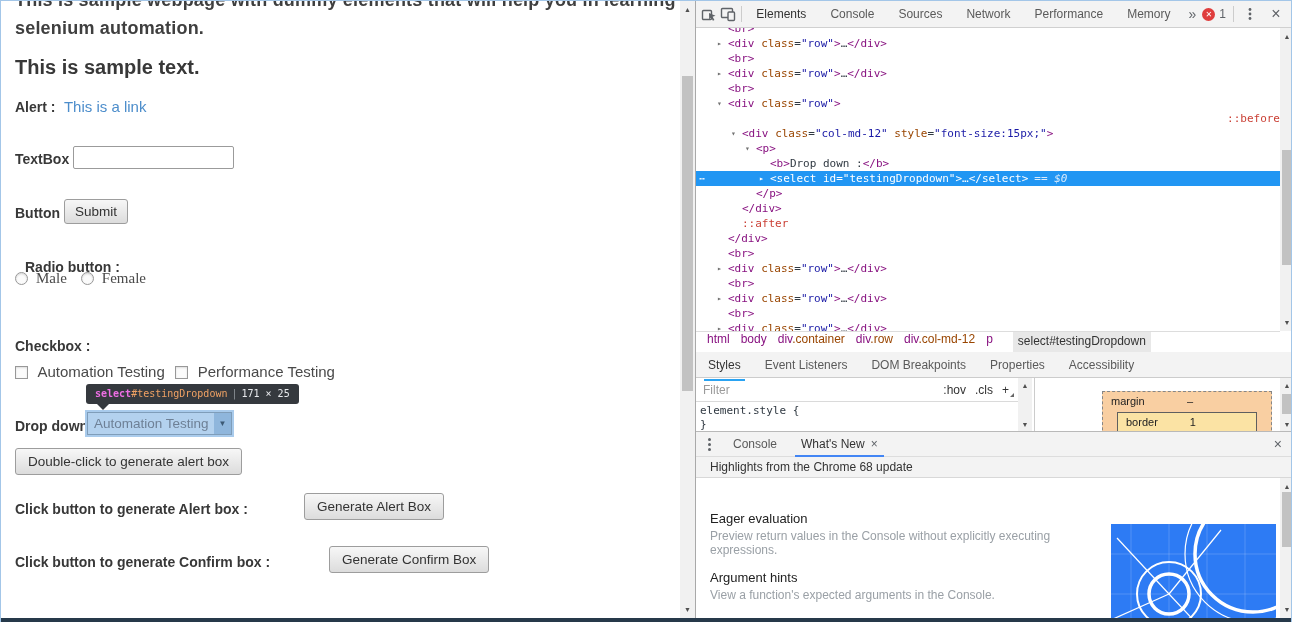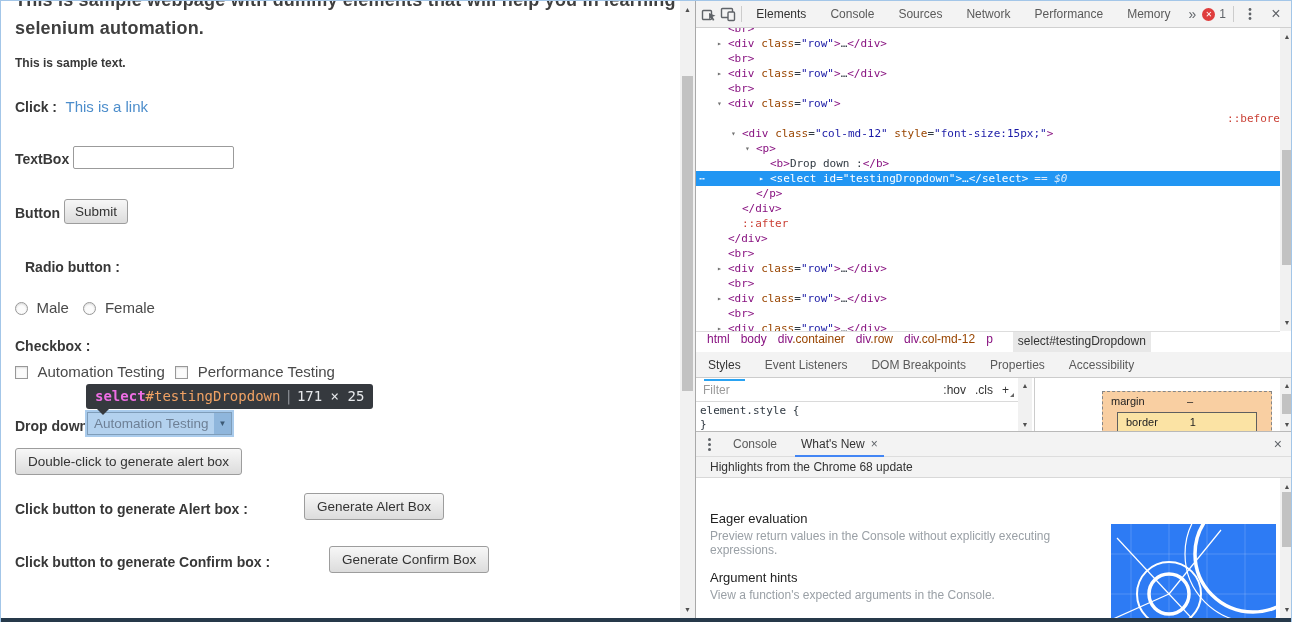--- a/index.html
+++ b/index.html
@@ -6,31 +6,31 @@
   html,body { background:#fff; }
   #screen {
     position:relative; width:1292px; height:622px; overflow:hidden;
     background:#fff; border:1px solid #a3c6e8; border-bottom:none;
     font-family:"Liberation Sans", sans-serif;
   }
   
   #page { position:absolute; left:0; top:0; width:679px; height:617px; background:#fff; overflow:hidden; }
   .pg-abs { position:absolute; }
   .pg-title { font-size:18px; color:#3f3f3f; font-weight:600; letter-spacing:.2px; }
-  .pg-bold { font-size:12px; font-weight:bold; color:#383838; }
+  .pg-bold { font-size:20px; font-weight:bold; color:#383838; }
   .pg-label { font-size:14px; font-weight:bold; color:#383838; }
   .pg-link { font-size:15px; color:#4c8dcb; cursor:pointer; }
   .pg-text-input { width:161px; height:23px; border:1px solid #9b9b9b; border-radius:2px; background:#fff; font-size:13px; padding:0 4px; }
   .pg-btn { display:inline-block; background:linear-gradient(#f7f7f7,#dcdcdc); border:1px solid #9d9d9d; border-radius:3px; font-size:13.5px; color:#333; padding:4px 10px; font-family:"Liberation Sans",sans-serif; }
   .opt { font-size:15px; color:#4a4a4a; }
   .radio { display:inline-block; width:13px; height:13px; border:1px solid #989898; border-radius:50%; background:#fbfbfb; box-shadow:inset 0 1px 2px rgba(0,0,0,.15); vertical-align:-2px; }
   .checkbox { display:inline-block; width:13px; height:13px; border:1px solid #989898; background:#fbfbfb; box-shadow:inset 0 1px 2px rgba(0,0,0,.12); vertical-align:-2px; }
   
   #tooltip { position:absolute; left:85px; top:383px; background:#35393e; border-radius:3px; padding:4px 9px 5px;
-    font-family:"DejaVu Sans Mono",monospace; font-size:14px; white-space:nowrap; z-index:5; }
+    font-family:"DejaVu Sans Mono",monospace; font-size:10px; white-space:nowrap; z-index:5; }
   #tooltip .tt-tag { color:#ee6ee4; font-weight:bold; }
   #tooltip .tt-id  { color:#f0a264; }
   #tooltip .tt-sep { color:#8d9298; padding:0 4px; }
   #tooltip .tt-dim { color:#e8eaed; }
   #tooltip:after { content:""; position:absolute; left:10px; bottom:-6px; border:7px solid transparent; border-top-color:#35393e; border-bottom:none; }
   
   #select-hl { position:absolute; left:84px; top:409px; width:149px; height:27px; background:#a9cbec; padding:2px; }
   #fake-select { width:100%; height:100%; border:1px solid #7f9db9; display:flex; align-items:center; background:rgba(255,255,255,.12); }
   #fake-select .sel-text { flex:1; font-size:13.5px; color:#6e8096; padding-left:6px; white-space:nowrap; overflow:hidden; }
   #fake-select .sel-arrow { width:17px; height:100%; background:#8fb6dc; color:#3c5974; font-size:8px; display:flex; align-items:center; justify-content:center; }
@@ -115,32 +115,32 @@
 <body>
 
 <div id="screen">
 
   <div id="page">
     <div class="pg-abs pg-title" style="left:14px; top:-11px;">This is sample webpage with dummy elements that will help you in learning</div>
     <div class="pg-abs pg-title" style="left:14px; top:17px;">selenium automation.</div>
     <div class="pg-abs pg-bold" style="left:14px; top:55px;">This is sample text.</div>
 
     <div class="pg-abs" style="left:14px; top:97px;">
-      <span class="pg-label">Click :</span>
+      <span class="pg-label">Alert :</span>
       <span class="pg-link" style="margin-left:4px;">This is a link</span>
     </div>
 
     <div class="pg-abs pg-label" style="left:14px; top:150px;">TextBox :</div>
     <input class="pg-abs pg-text-input" style="left: 72px; top: 145px;">
 
     <div class="pg-abs pg-label" style="left:14px; top:204px;">Button :</div>
     <div class="pg-abs pg-btn" style="left:63px; top:198px;">Submit</div>
 
     <div class="pg-abs pg-label" style="left:24px; top:258px;">Radio button :</div>
-    <div class="pg-abs" style="left:14px; top:298px;">
+    <div class="pg-abs" style="left:14px; top:268px;font-family:Liberation Serif, serif;">
       <span class="radio"></span>
       <span class="opt" style="margin:0 10px 0 4px;">Male</span>
       <span class="radio"></span>
       <span class="opt" style="margin-left:4px;">Female</span>
     </div>
 
     <div class="pg-abs pg-label" style="left:14px; top:337px;">Checkbox :</div>
     <div class="pg-abs" style="left:14px; top:362px;">
       <span class="checkbox"></span>
       <span class="opt" style="margin:0 6px 0 5px;">Automation Testing</span>

